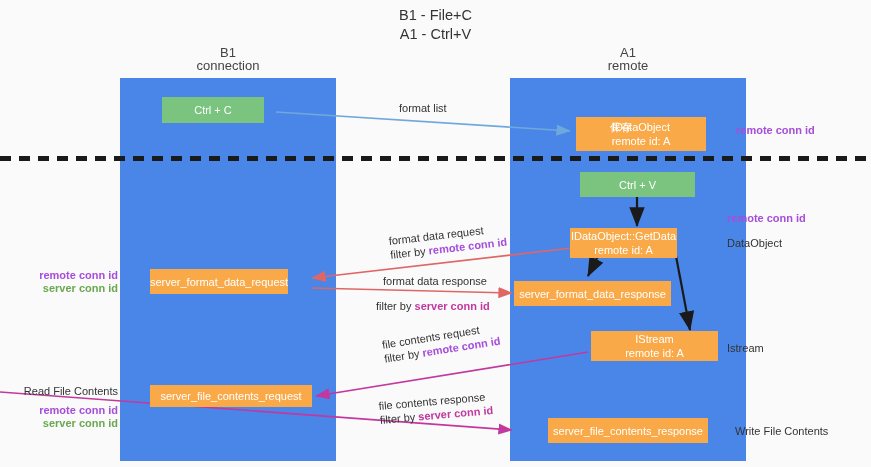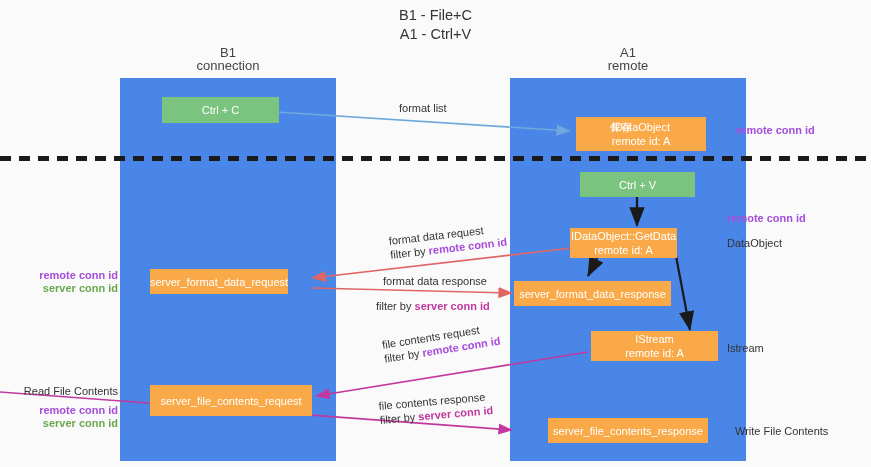--- a/index.html
+++ b/index.html
@@ -115,29 +115,29 @@
 
     <path d="M 598 256 L 588 276" stroke="#1a1a1a" stroke-width="2.2" fill="none" marker-end="url(#ah-blk)"></path>
 
     <path d="M 588 352 L 316 396" stroke="#c2389f" stroke-width="1.6" fill="none" marker-end="url(#ah-mag)"></path>
 
     <path d="M 0 392 L 512 430" stroke="#c2389f" stroke-width="1.6" fill="none" marker-end="url(#ah-mag)"></path>
   </svg>
 
   <div class="dashed"></div>
 
-  <div class="box green" style="left:162px;top:97px;width:117px;height:26px;">
+  <div class="box green" style="left:162px;top:97px;width:102px;height:26px;">
     <span>Ctrl + C</span>
   </div>
 
   <div class="box orange" style="left:150px;top:269px;width:138px;height:25px;">
     <span>server_format_data_request</span>
   </div>
 
-  <div class="box orange" style="left:150px;top:385px;width:162px;height:31px;">
+  <div class="box orange" style="left:150px;top:385px;width:162px;height:22px;">
     <span>server_file_contents_request</span>
   </div>
 
   <div class="box orange" style="left:576px;top:117px;width:130px;height:34px;flex-direction:column;">
     <span style="position:relative;">
       <span>IDataObject</span>
       <span style="position:absolute;left:-2px;top:0;">保存</span>
     </span>
     <span>remote id: A</span>
   </div>

